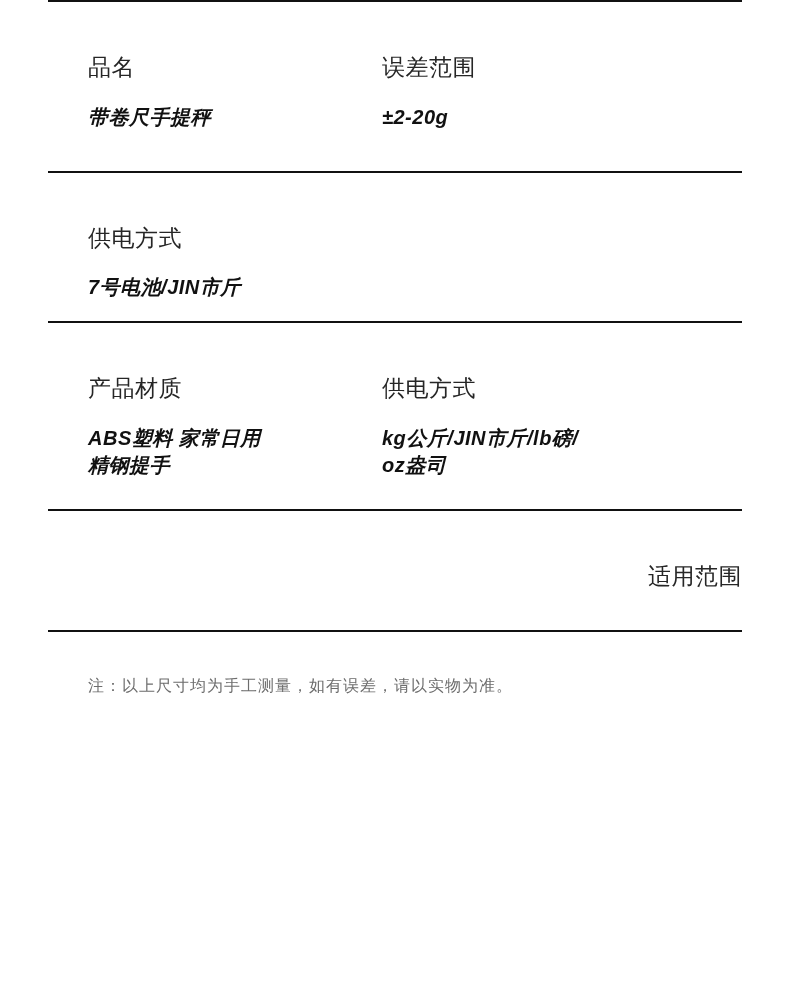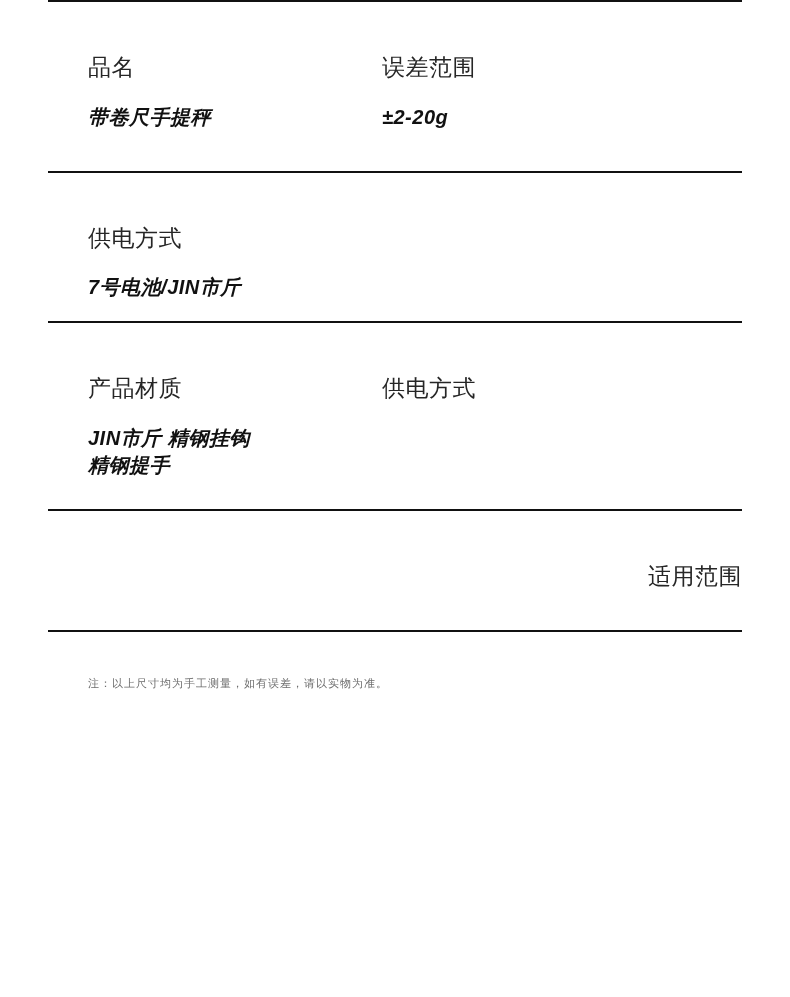--- a/index.html
+++ b/index.html
@@ -64,21 +64,21 @@
   .row-4 { padding-top: 52px; padding-bottom: 40px; text-align: right; }
 
   .full-col {
     width: 100%;
     padding-left: 40px;
     box-sizing: border-box;
   }
   .note {
     padding-top: 44px;
     padding-left: 40px;
-    font-size: 11px;
+    font-size: 16px;
     color: #6d6d6d;
     font-family: "Liberation Serif", "DejaVu Serif", serif;
     letter-spacing: 1px;
   }
 </style>
 </head>
 <body>
 
 <div class="sheet">
 
@@ -104,25 +104,27 @@
     </div>
     <div class="spec-col right">
     </div>
   </div>
 
   <div class="rule"></div>
 
   <div class="spec-block row-3">
     <div class="spec-col left">
       <div class="spec-label">产品材质</div>
-      <div class="spec-value" style="white-space: pre-line;">JIN市斤 精钢挂钩
+      <div class="spec-value" style="white-space: pre-line;">ABS塑料 家常日用
 精钢提手</div>
     </div>
     <div class="spec-col right">
       <div class="spec-label">供电方式</div>
+      <div class="spec-value" style="white-space: pre-line;">kg公斤/JIN市斤/lb磅/
+oz盎司</div>
     </div>
   </div>
 
   <div class="rule"></div>
 
   <div class="spec-block row-4">
     <div class="full-col">
       <div class="spec-label">适用范围</div>
     </div>
   </div>

